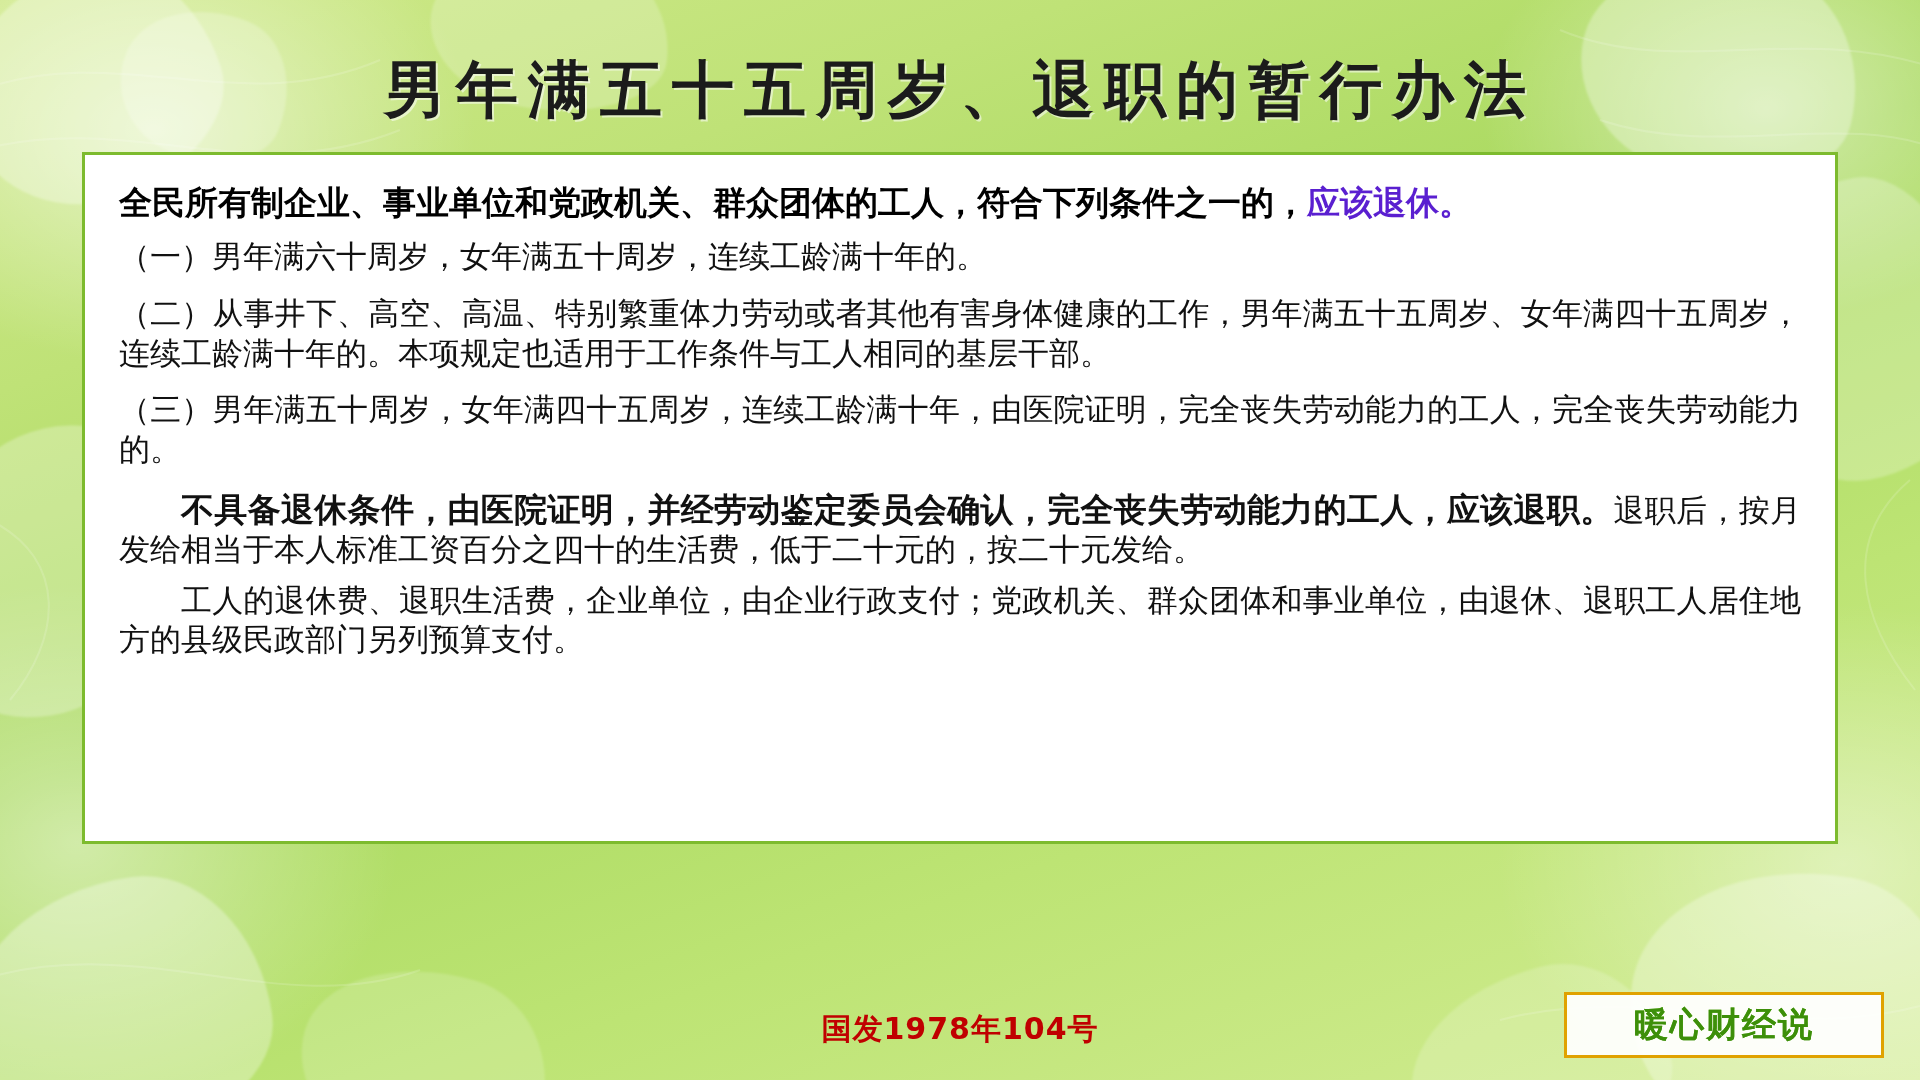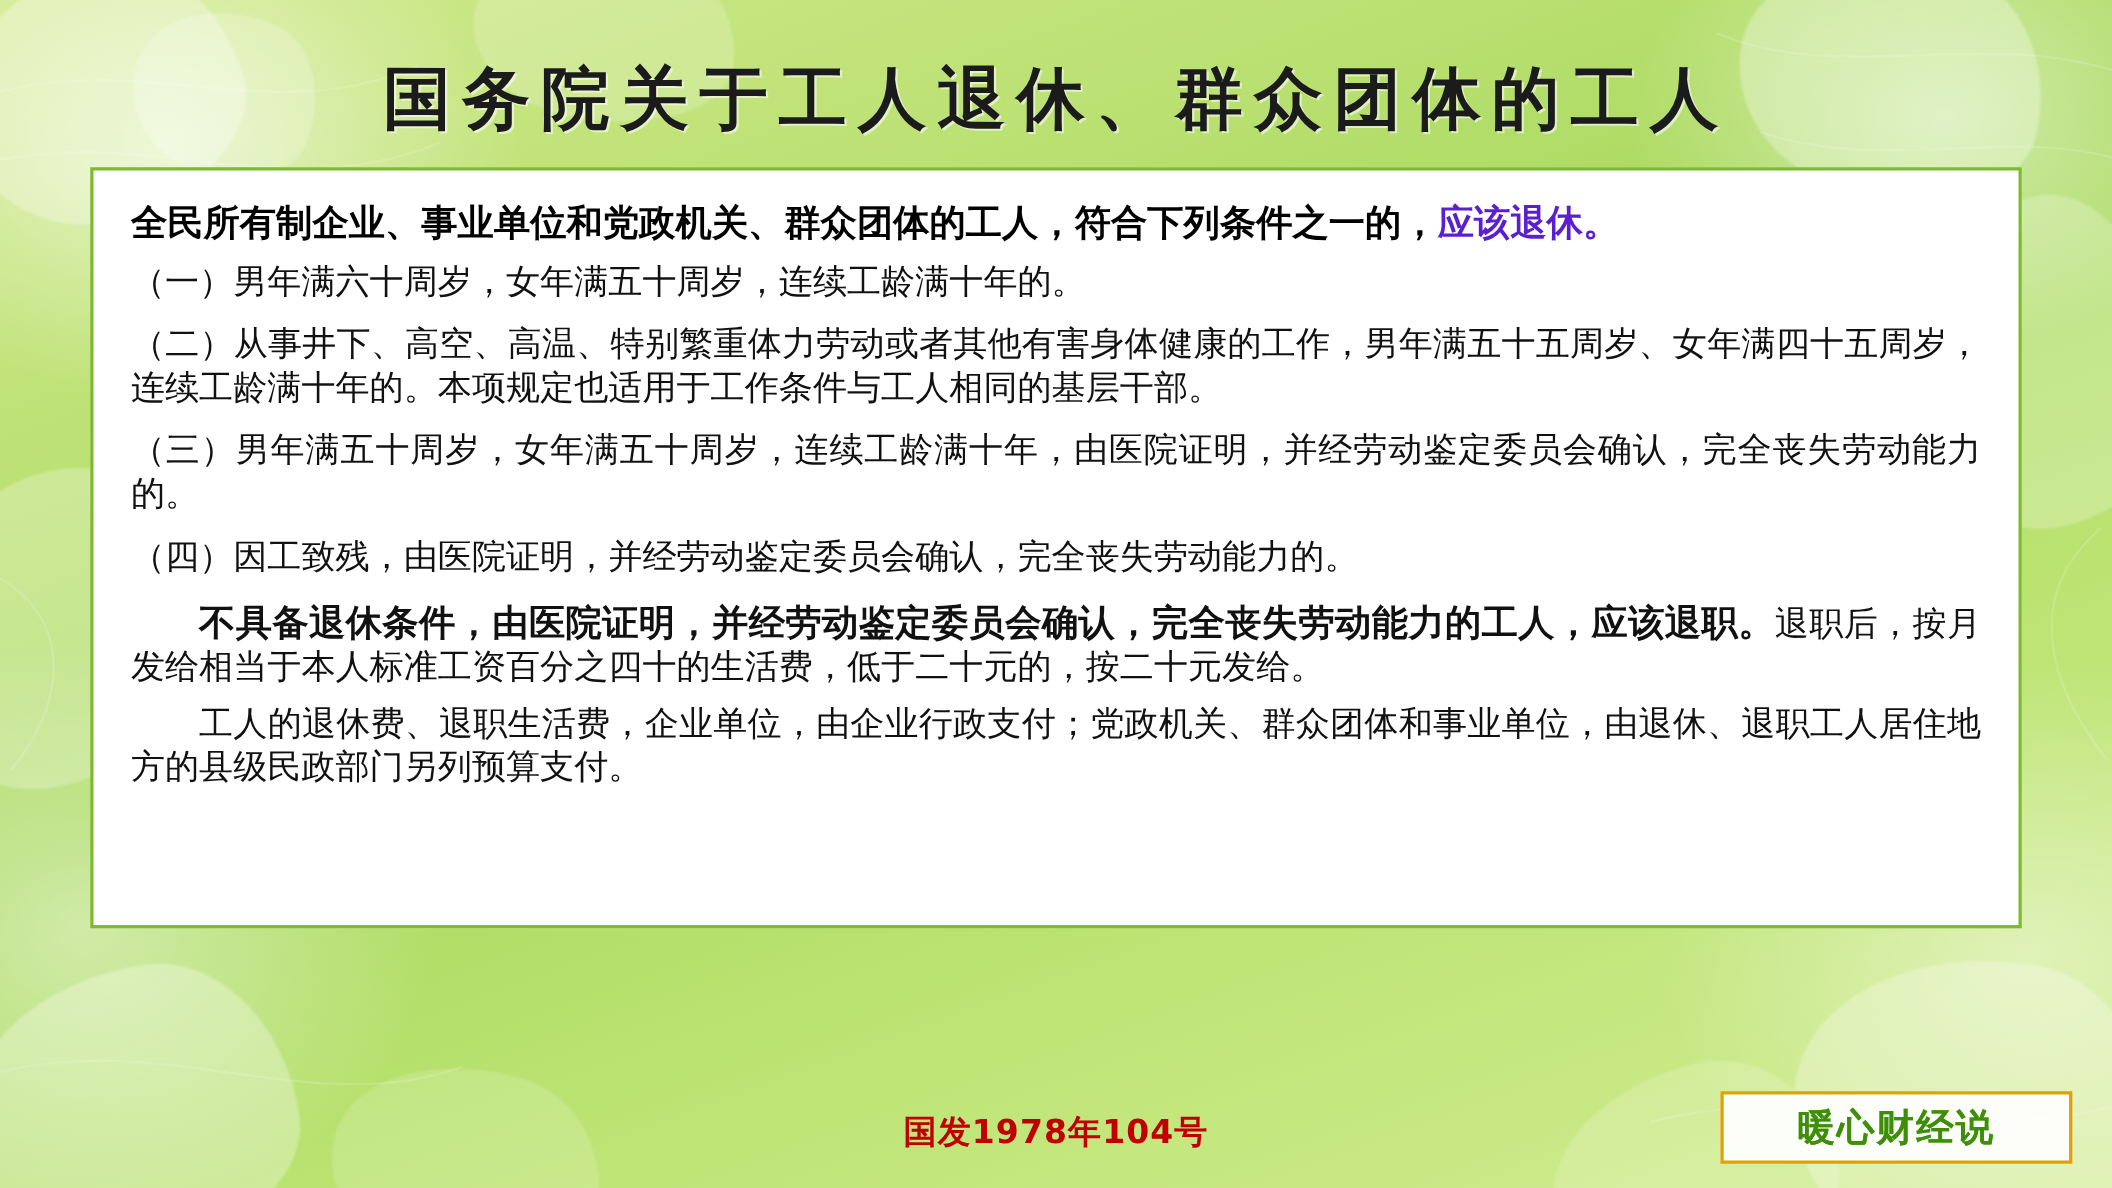--- a/index.html
+++ b/index.html
@@ -186,30 +186,29 @@
       <path d="M-20,150 C130,110 250,190 400,130"></path>
       <path d="M1560,30 C1680,80 1800,20 1940,70"></path>
       <path d="M1600,120 C1720,160 1840,110 1940,150"></path>
       <path d="M-20,980 C140,930 280,1020 420,970"></path>
       <path d="M1500,1020 C1650,980 1790,1050 1940,1000"></path>
       <path d="M-10,520 C70,560 60,640 10,700"></path>
       <path d="M1910,480 C1840,540 1860,620 1915,690"></path>
     </g>
   </svg>
 
-  <div id="title">国务院关于工人退休、群众团体的工人</div>
+  <div id="title">男年满五十五周岁、退职的暂行办法</div>
 
   <div id="card">
 
     <p class="lead"><span>全民所有制企业、事业单位和党政机关、群众团体的工人，符合下列条件之一的，</span><span class="hl">应该退休。</span></p>
 
     <p class="clause">（一）男年满六十周岁，女年满五十周岁，连续工龄满十年的。</p>
     <p class="clause">（二）从事井下、高空、高温、特别繁重体力劳动或者其他有害身体健康的工作，男年满五十五周岁、女年满四十五周岁，连续工龄满十年的。本项规定也适用于工作条件与工人相同的基层干部。</p>
-    <p class="clause">（三）男年满五十周岁，女年满五十周岁，连续工龄满十年，由医院证明，并经劳动鉴定委员会确认，完全丧失劳动能力的。</p>
-    <p class="clause">（四）因工致残，由医院证明，并经劳动鉴定委员会确认，完全丧失劳动能力的。</p>
+    <p class="clause">（三）男年满五十周岁，女年满四十五周岁，连续工龄满十年，由医院证明，完全丧失劳动能力的工人，完全丧失劳动能力的。</p>
 
     <p class="para-mixed"><span class="strong">不具备退休条件，由医院证明，并经劳动鉴定委员会确认，完全丧失劳动能力的工人，应该退职。</span><span>退职后，按月发给相当于本人标准工资百分之四十的生活费，低于二十元的，按二十元发给。</span></p>
 
     <p class="para-plain">工人的退休费、退职生活费，企业单位，由企业行政支付；党政机关、群众团体和事业单位，由退休、退职工人居住地方的县级民政部门另列预算支付。</p>
 
   </div>
 
   <div id="doc-number">国发1978年104号</div>
 
   <div id="watermark">

